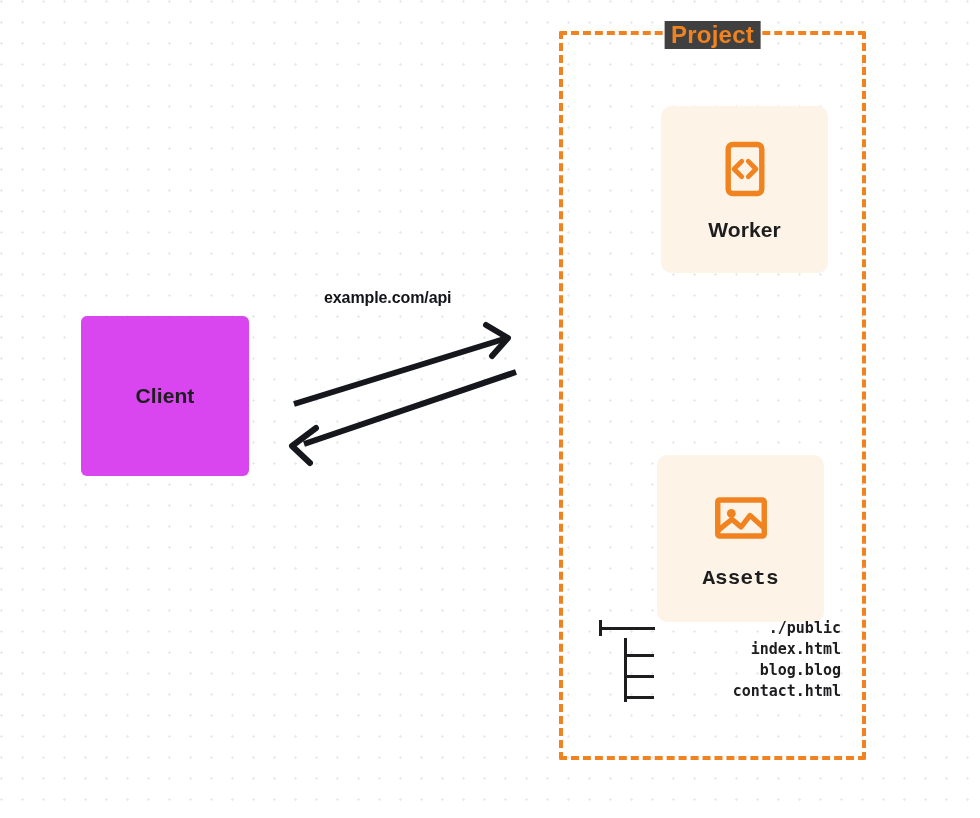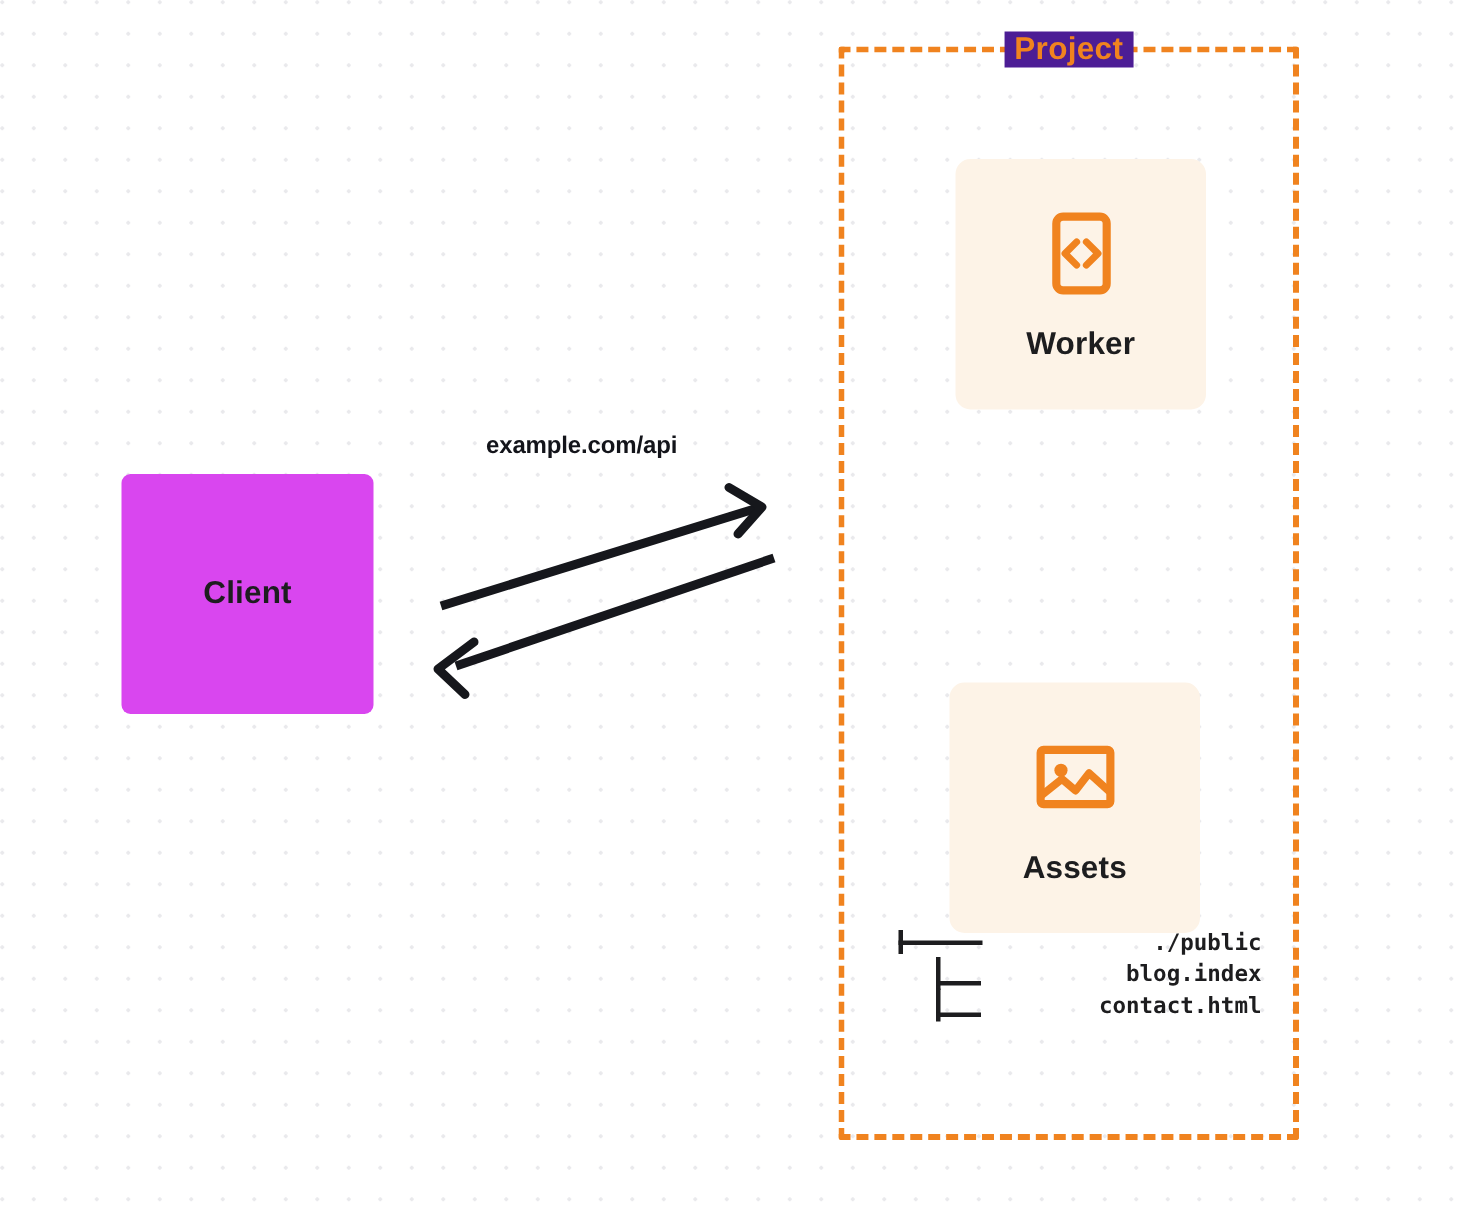--- a/index.html
+++ b/index.html
@@ -75,50 +75,52 @@
     width: 307px;
     height: 729px;
     border: 4px dashed #f0831f;
     border-radius: 2px;
   }
   .project-title {
     position: absolute;
     left: 50%;
     top: -14px;
     transform: translateX(-50%);
-    background: #4c1d95;
+    background: #404040;
     padding: 0 7px;
-    font-size: 21px;
+    font-size: 24px;
     font-weight: bold;
     color: #f0831f;
     white-space: nowrap;
     letter-spacing: 0.2px;
   }
 
   
   .card {
     position: absolute;
     background: #fdf3e7;
     border-radius: 10px;
     display: flex;
     flex-direction: column;
     align-items: center;
     justify-content: center;
+    margin-left: 24px;
   }
   .card-worker {
     left: 74px;
     top: 71px;
     width: 167px;
     height: 167px;
   }
   .card-assets {
     left: 70px;
     top: 420px;
     width: 167px;
     height: 167px;
+    font-family: Liberation Mono, monospace;
   }
   .card-icon {
     width: 62px;
     height: 62px;
     display: block;
   }
   .card-label {
     margin-top: 18px;
     font-size: 21px;
     font-weight: bold;
@@ -240,21 +242,27 @@
       <div class="tree-row">
         <span class="tree-glyph">
           <i class="g-root-stem"></i><i class="g-root-arm"></i>
         </span>
         <span class="tree-name">./public</span>
       </div>
       <div class="tree-row">
         <span class="tree-glyph">
           <i class="g-child-stem"></i><i class="g-child-arm"></i>
         </span>
-        <span class="tree-name">blog.index</span>
+        <span class="tree-name">index.html</span>
+      </div>
+      <div class="tree-row">
+        <span class="tree-glyph">
+          <i class="g-child-stem"></i><i class="g-child-arm"></i>
+        </span>
+        <span class="tree-name">blog.blog</span>
       </div>
       <div class="tree-row">
         <span class="tree-glyph">
           <i class="g-child-stem"></i><i class="g-child-arm"></i>
         </span>
         <span class="tree-name">contact.html</span>
       </div>
     </div>
 
   </div>

